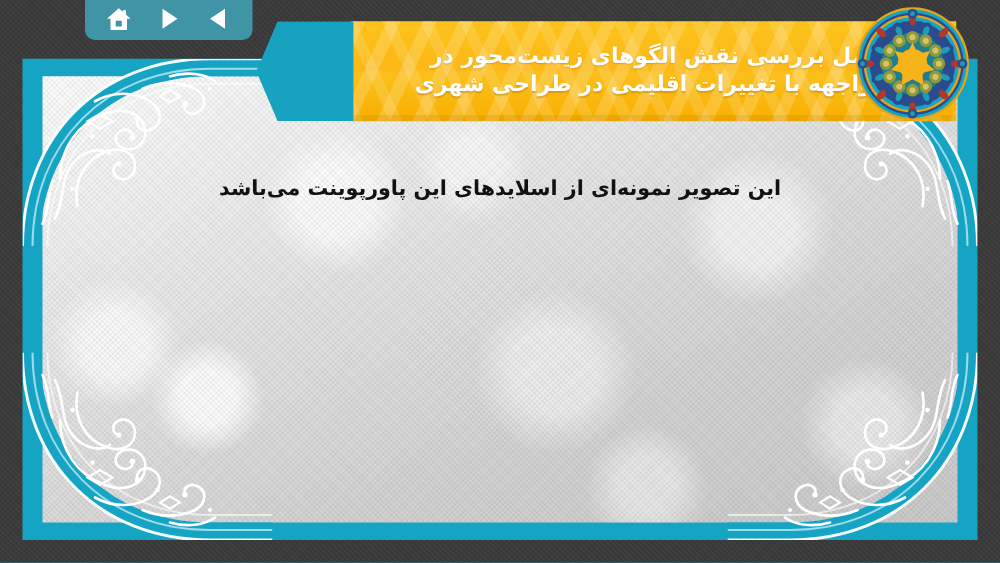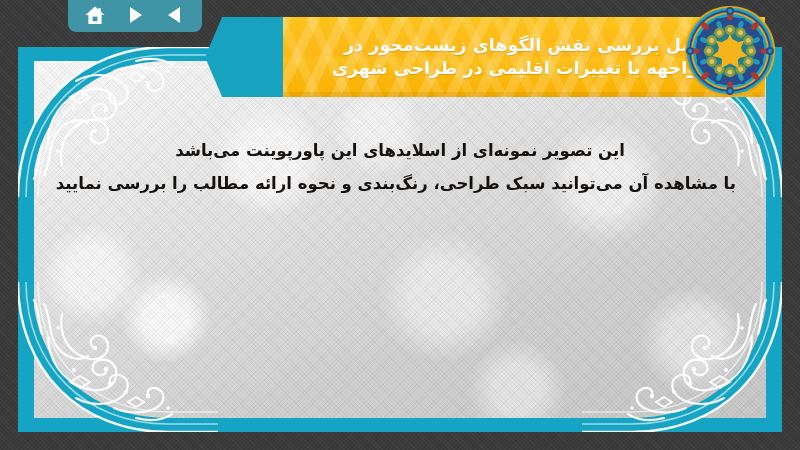--- a/index.html
+++ b/index.html
@@ -409,17 +409,16 @@
         </g>
         <g fill="none" stroke="#ffffff" stroke-width="1.7">
           <path d="M52 50 l10 -6 l10 6 l-10 6 Z"></path>
           <path d="M110 30 l8 -5 l8 5 l-8 5 Z"></path>
         </g>
       </svg>
     </div>
 
     <div class="body-text">
       <p>این تصویر نمونه‌ای از اسلایدهای این پاورپوینت می‌باشد</p>
-      <p>با مشاهده آن می‌توانید سبک طراحی، رنگ‌بندی و نحوه ارائه مطالب را بررسی نمایید</p>
     </div>
   </div>
 
 </div>
 
 </body></html>

